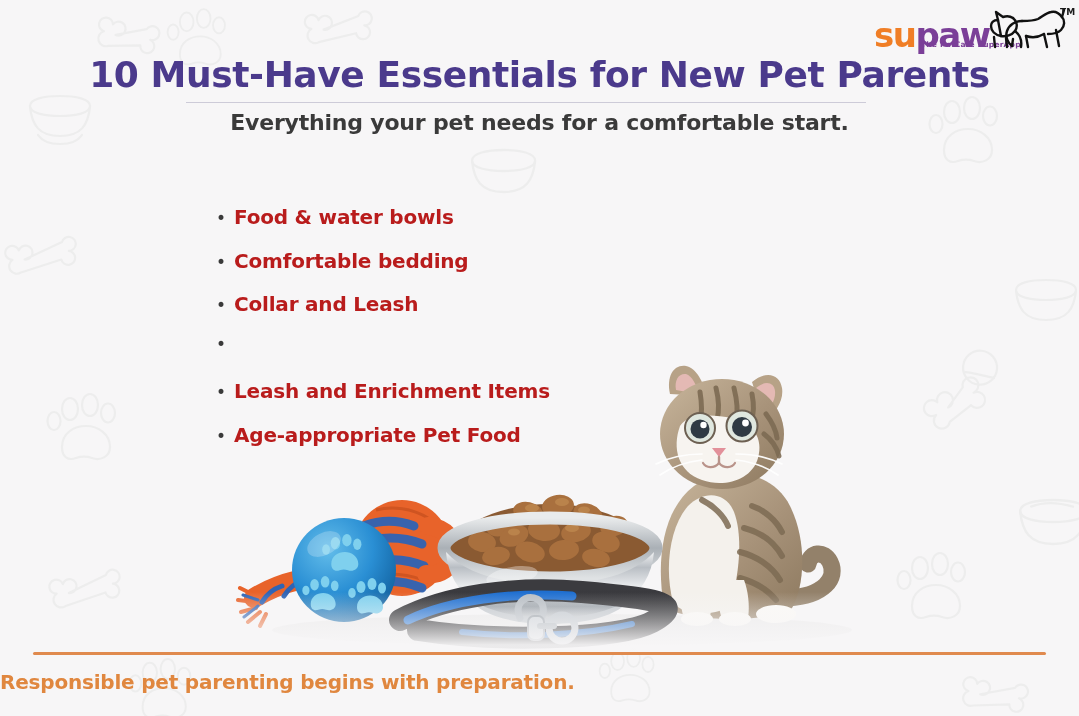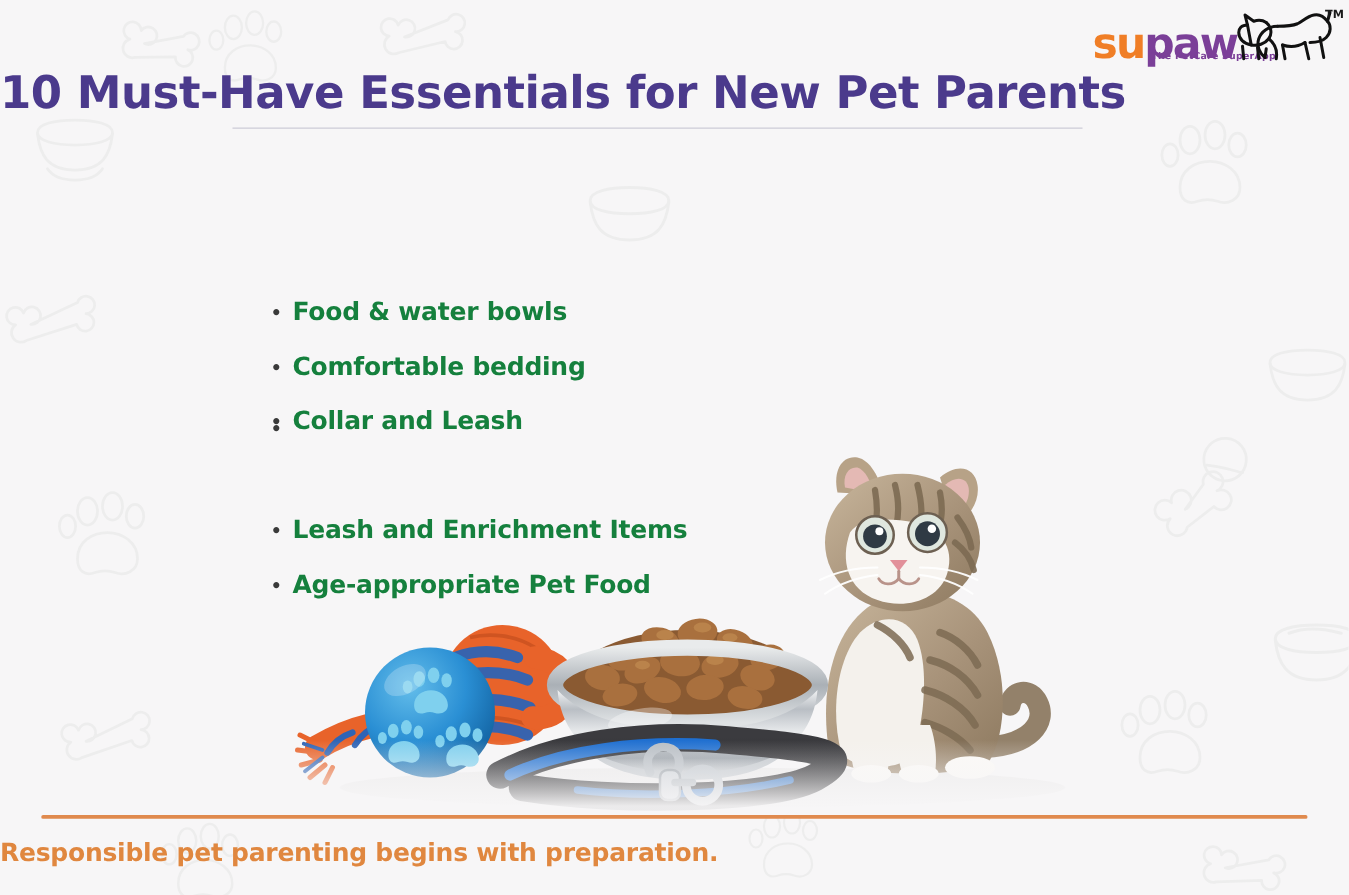--- a/index.html
+++ b/index.html
@@ -20,35 +20,35 @@
     font-weight:bold;font-size:34px;letter-spacing:-1.5px;line-height:34px;margin-top:12px;}
   .logo-su{color:#f07e26;}
   .logo-paw{color:#7b3f98;}
   .logo-tag{position:absolute;left:47px;top:36px;font-size:7.5px;font-weight:bold;
     color:#7b3f98;letter-spacing:.2px;white-space:nowrap;}
   .logo-mark{position:absolute;left:108px;top:4px;}
   .logo-tm{position:absolute;left:186px;top:3px;font-size:9px;font-weight:bold;color:#1a1a1a;}
 
   
   .title{
-    position:absolute;left:0;top:54px;width:1079px;text-align:left;
+    position:absolute;left:0;top:54px;width:1079px;text-align:center;
     font-size:36px;font-weight:bold;color:#4b3a8c;letter-spacing:-.4px;
     font-family:"DejaVu Sans", sans-serif;
   }
   .title-rule{position:absolute;left:186px;top:102px;width:680px;height:1px;background:#cdcbd8;}
   .subtitle{
     position:absolute;left:0;top:110px;width:1079px;text-align:center;
     font-size:22px;font-weight:bold;color:#3a3a3a;letter-spacing:-.2px;
   }
 
   
   .bullets{position:absolute;left:216px;top:205px;width:520px;}
   .bullet-row{display:flex;align-items:baseline;height:43.5px;}
   .bullet-dot{width:18px;font-size:17px;color:#3a3a3a;line-height:1;}
-  .bullet-text{font-size:20px;font-weight:bold;color:#15803d;letter-spacing:-.2px;white-space:nowrap;margin-top:32px;}
+  .bullet-text{font-size:20px;font-weight:bold;color:#b91c1c;letter-spacing:-.2px;white-space:nowrap;}
 
   
   .footer-rule{position:absolute;left:33px;top:652px;width:1013px;height:3px;
     background:#e08a4e;border-radius:2px;}
   .footer-text{position:absolute;left:0;top:670px;width:1079px;text-align:left;
     font-size:20px;font-weight:bold;color:#e0873f;letter-spacing:-.2px;}
 
   
   .photo{position:absolute;left:232px;top:330px;width:640px;height:322px;}
   .photo-fade{position:absolute;left:0;bottom:0;width:640px;height:60px;
@@ -182,20 +182,21 @@
         <path d="M12 29 L13 39"></path>
         <path d="M24 30 L25 39"></path>
         <path d="M33 23 C38 27 40 33 39 39"></path>
       </g>
     </svg>
     <div class="logo-tm">TM</div>
   </div>
 
   <div class="title">10 Must-Have Essentials for New Pet Parents</div>
   <div class="title-rule"></div>
+  <div class="subtitle">Everything your pet needs for a comfortable start.</div>
 
   <div class="bullets">
     <div class="bullet-row">
       <span class="bullet-dot">•</span>
       <span class="bullet-text">Food &amp; water bowls</span>
     </div>
     <div class="bullet-row">
       <span class="bullet-dot">•</span>
       <span class="bullet-text">Comfortable bedding</span>
     </div>

